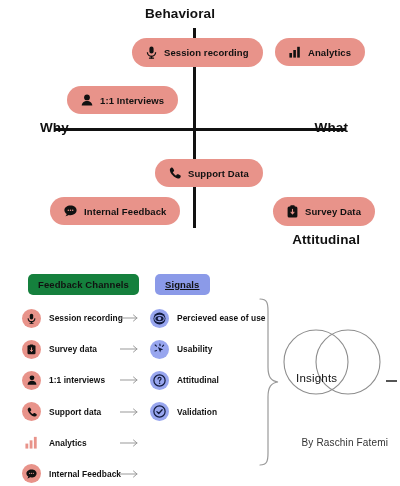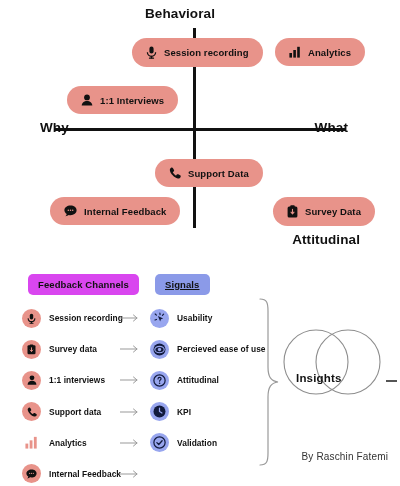--- a/index.html
+++ b/index.html
@@ -44,21 +44,21 @@
   .pill svg { display: block; }
 
   
   .panel { position: relative; width: 400px; height: 228px; }
 
   .badge {
     position: absolute; border-radius: 5px;
     font-size: 9.5px; font-weight: bold; color: #111111;
     padding: 5px 10px; white-space: nowrap; letter-spacing: .1px;
   }
-  .badge-left  { left: 28px;  top: 16px; background: #d946ef; text-align: center; }
+  .badge-left  { left: 28px;  top: 16px; background: #15803d; text-align: center; }
   .badge-right { left: 155px; top: 16px; background: #8b9ae8; text-decoration: underline; }
 
   .col { position: absolute; top: 46px; }
   .col-left  { left: 22px; }
   .col-mid   { left: 150px; }
   .col-arrow { left: 120px; }
 
   .row {
     height: 28px; display: flex; align-items: center; gap: 8px;
     margin-bottom: 3.2px;
@@ -79,29 +79,29 @@
 
   .arrow-row {
     height: 28px; display: flex; align-items: center;
     margin-bottom: 3.2px;
   }
 
   .brace { position: absolute; left: 258px; top: 40px; }
   .venn  { position: absolute; left: 280px; top: 62px; }
   .venn-text {
     position: absolute; left: 296px; top: 114px;
-    font-size: 11.5px; font-weight: bold; color: #111111;
+    font-size: 11.5px; font-weight: normal; color: #111111;
     letter-spacing: .2px;
   }
   .dash {
     position: absolute; left: 386px; top: 122px;
     width: 11px; height: 2px; background: #555555;
   }
   .credit {
-    position: absolute; right: 12px; top: 193px;
+    position: absolute; right: 12px; top: 179px;
     font-size: 10px; color: #333333; letter-spacing: .15px;
     white-space: nowrap;
   }
 </style>
 </head>
 <body>
 
 <div class="page">
 
   <div class="quadrant">
@@ -284,58 +284,49 @@
           </svg>
         </div>
     </div>
 
     <div class="col col-mid">
 
 
       <div class="row">
         <span class="dot dot-blue">
           <svg width="15" height="15" viewBox="0 0 16 16">
-              <path d="M6.3 5.4l5.6 2.6-2.4.8-.8 2.4z" fill="#111a3d"></path>
-              <path d="M3.4 3.2l1.3 1.3M12.4 3.4l-1.3 1.3M3.2 9.6l1.6-.6M8.4 2.1l.2 1.8" stroke="#111a3d" stroke-width="1.2" stroke-linecap="round"></path>
-            </svg>
-        </span>
-        <span class="row-label">Usability</span>
-      </div>
-
-      <div class="row">
-        <span class="dot dot-blue">
-          <svg width="15" height="15" viewBox="0 0 16 16">
               <circle cx="8" cy="8" r="6.4" fill="#111a3d"></circle>
               <ellipse cx="8" cy="8" rx="5" ry="3.4" fill="none" stroke="#98a6ef" stroke-width="1.2"></ellipse>
               <circle cx="8" cy="8" r="1.8" fill="#98a6ef"></circle>
             </svg>
         </span>
         <span class="row-label">Percieved ease of use</span>
+      </div>
+
+      <div class="row">
+        <span class="dot dot-blue">
+          <svg width="15" height="15" viewBox="0 0 16 16">
+              <path d="M6.3 5.4l5.6 2.6-2.4.8-.8 2.4z" fill="#111a3d"></path>
+              <path d="M3.4 3.2l1.3 1.3M12.4 3.4l-1.3 1.3M3.2 9.6l1.6-.6M8.4 2.1l.2 1.8" stroke="#111a3d" stroke-width="1.2" stroke-linecap="round"></path>
+            </svg>
+        </span>
+        <span class="row-label">Usability</span>
       </div>
 
       <div class="row">
         <span class="dot dot-blue">
           <svg width="15" height="15" viewBox="0 0 16 16">
               <circle cx="8" cy="8" r="6" fill="none" stroke="#111a3d" stroke-width="1.3"></circle>
               <path d="M6.4 6.3c0-1 .8-1.6 1.7-1.6s1.6.6 1.6 1.5c0 1.3-1.6 1.3-1.6 2.5" fill="none" stroke="#111a3d" stroke-width="1.2" stroke-linecap="round"></path>
               <circle cx="8.1" cy="11" r=".85" fill="#111a3d"></circle>
             </svg>
         </span>
         <span class="row-label">Attitudinal</span>
       </div>
 
-      <div class="row">
-        <span class="dot dot-blue">
-          <svg width="15" height="15" viewBox="0 0 16 16">
-              <circle cx="8" cy="8" r="6.4" fill="#111a3d"></circle>
-              <path d="M8 4.3V8l2.6 1.6" stroke="#98a6ef" stroke-width="1.3" fill="none" stroke-linecap="round"></path>
-            </svg>
-        </span>
-        <span class="row-label">KPI</span>
-      </div>
 
       <div class="row">
         <span class="dot dot-blue">
           <svg width="15" height="15" viewBox="0 0 16 16">
               <circle cx="8" cy="8" r="6" fill="none" stroke="#111a3d" stroke-width="1.3"></circle>
               <path d="M5.2 8.1l2 2 3.6-4" stroke="#111a3d" stroke-width="1.4" fill="none" stroke-linecap="round" stroke-linejoin="round"></path>
             </svg>
         </span>
         <span class="row-label">Validation</span>
       </div>

